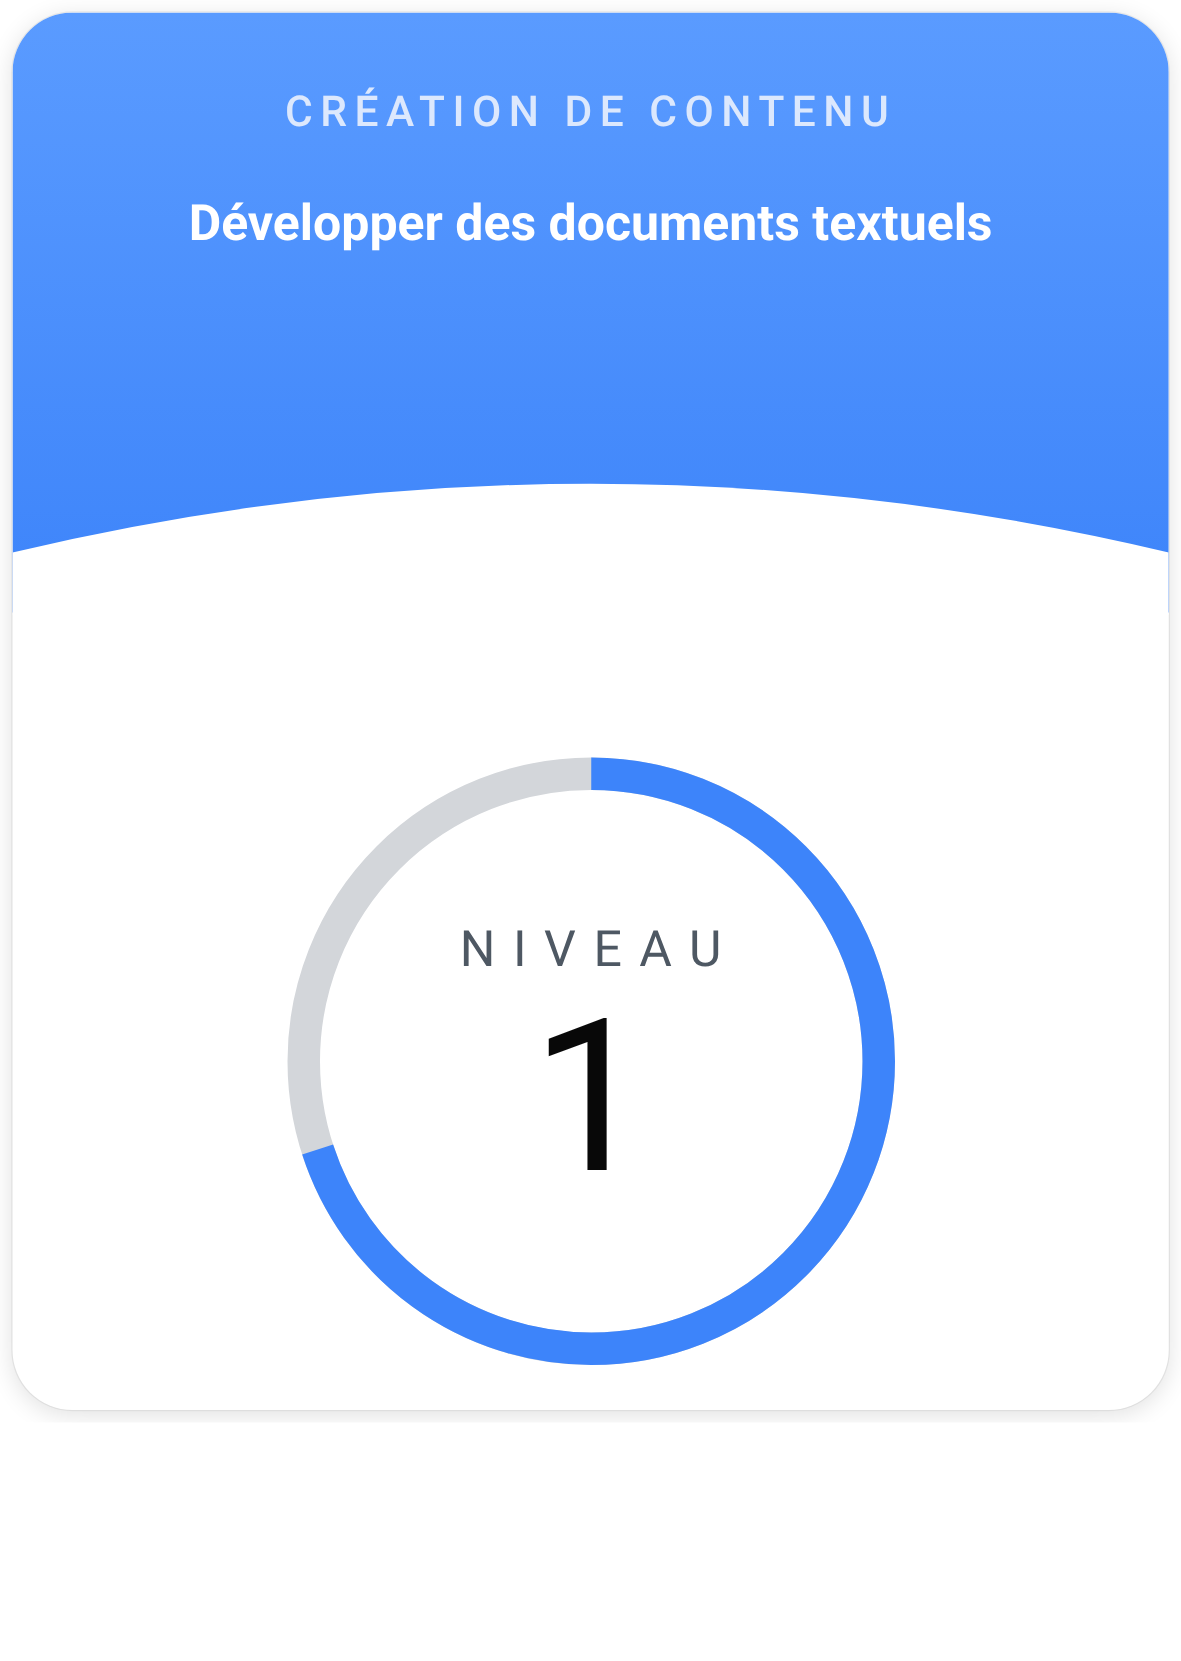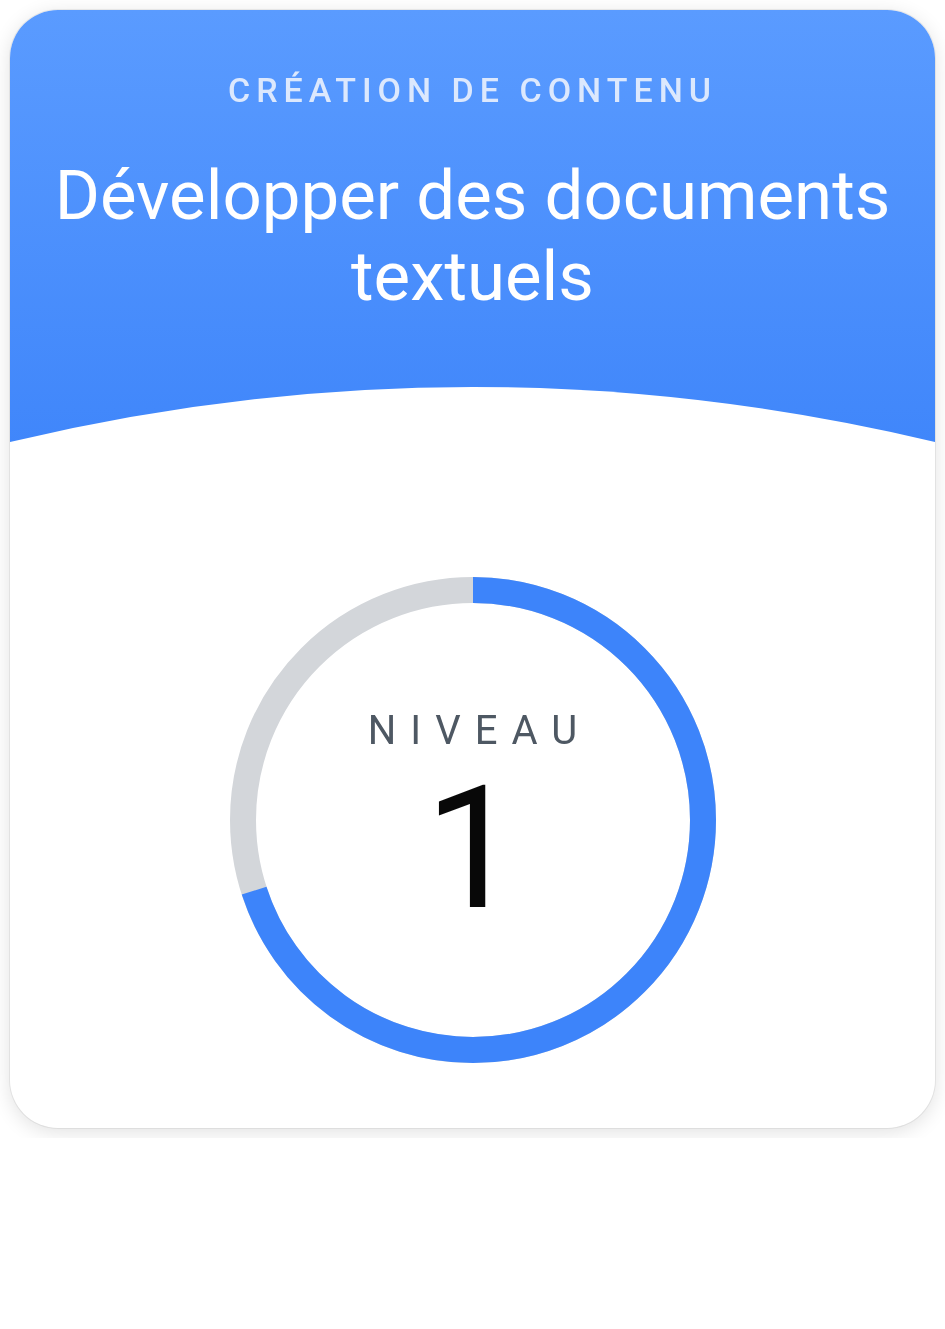--- a/index.html
+++ b/index.html
@@ -44,34 +44,34 @@
     }
     .category {
       color: #dce8fd;
       font-size: 34px;
       font-weight: 500;
       letter-spacing: 6px;
       margin-bottom: 45px;
     }
     .title {
       color: #ffffff;
-      font-size: 69px;
-      font-weight: 400;
+      font-size: 40px;
+      font-weight: 700;
       line-height: 1.18;
       padding: 0 40px;
     }
     .body {
       position: absolute;
       top: 480px;
       left: 0;
       right: 0;
       bottom: 0;
       display: flex;
       justify-content: center;
-      align-items: flex-start;
+      align-items: center;
       padding-top: 80px;
     }
     .gauge-wrap {
       position: relative;
       width: 500px;
       height: 500px;
       display: flex;
       flex-direction: column;
       justify-content: center;
       align-items: center;

